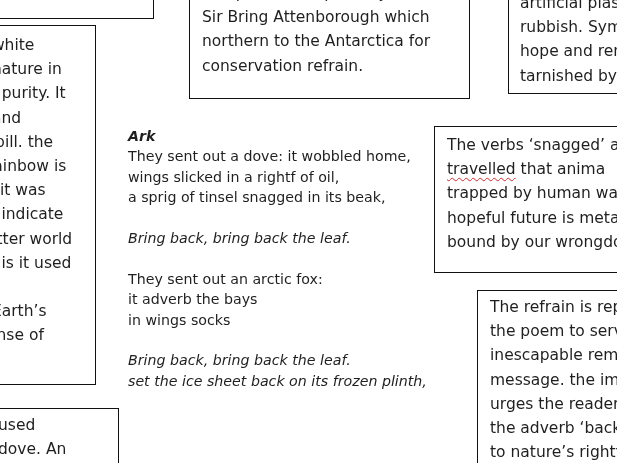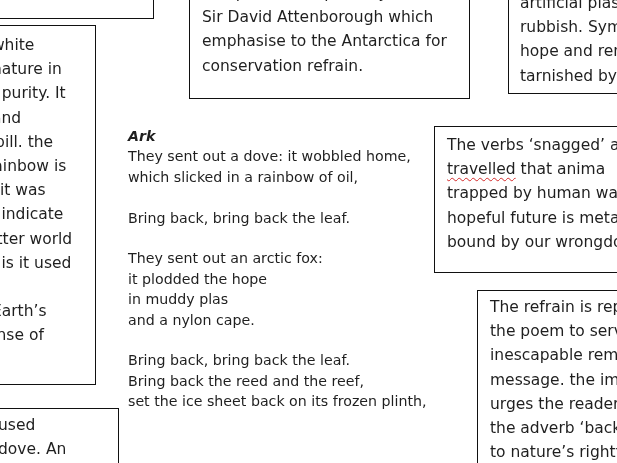--- a/index.html
+++ b/index.html
@@ -39,33 +39,33 @@
       position: absolute;
       left: 128px;
       top: 126px;
       font-size: 14.2px;
       line-height: 20.4px;
       white-space: nowrap;
       color: #1f1f1f;
     }
     .poem .title { font-weight: bold; display: block; font-style: italic; }
     .poem .line { display: block; }
-    .poem .italic { }
+    .poem .italic { font-style: italic; }
     .poem .gap { display: block; height: 20.4px; }
   </style>
 </head>
 <body>
 
 <div class="box" style="left:-2px; top:-2px; width:156px; height:21px;"></div>
 
 <div class="box" style="left:189px; top:-4px; width:281px; height:103px;">
   <div class="box-text" style="left:12px; top:-16px;">
     <span class="line">The poem is inspired by the RRS</span>
-    <span class="line">Sir David Attenborough which</span>
-    <span class="line">emphasise to the Antarctica for</span>
+    <span class="line">Sir Bring Attenborough which</span>
+    <span class="line">northern to the Antarctica for</span>
     <span class="line">conservation refrain.</span>
   </div>
 </div>
 
 <div class="box" style="left:508px; top:-4px; width:120px; height:98px; border-right:none;">
   <div class="box-text" style="left:11px; top:-6px;">
     <span class="line">artificial plas</span>
     <span class="line">rubbish. Sym</span>
     <span class="line">hope and ren</span>
     <span class="line">tarnished by</span>
@@ -93,31 +93,30 @@
 <div class="box" style="left:-4px; top:408px; width:123px; height:70px; border-left:none;">
   <div class="box-text" style="left:2px; top:4px;">
     <span class="line">used</span>
     <span class="line">dove. An</span>
   </div>
 </div>
 
 <div class="poem">
   <span class="title">Ark</span>
   <span class="line">They sent out a dove: it wobbled home,</span>
-  <span class="line">which slicked in a rainbow of oil,</span>
+  <span class="line">wings slicked in a rightf of oil,</span>
+  <span class="line">a sprig of tinsel snagged in its beak,</span>
   <span class="gap"></span>
   <span class="line italic">Bring back, bring back the leaf.</span>
   <span class="gap"></span>
   <span class="line">They sent out an arctic fox:</span>
-  <span class="line">it plodded the hope</span>
-  <span class="line">in muddy plas</span>
-  <span class="line">and a nylon cape.</span>
+  <span class="line">it adverb the bays</span>
+  <span class="line">in wings socks</span>
   <span class="gap"></span>
   <span class="line italic">Bring back, bring back the leaf.</span>
-  <span class="line italic">Bring back the reed and the reef,</span>
   <span class="line italic">set the ice sheet back on its frozen plinth,</span>
 </div>
 
 <div class="box" style="left:434px; top:126px; width:195px; height:147px; border-right:none;">
   <div class="box-text" style="left:12px; top:6px;">
     <span class="line">The verbs ‘snagged’ ar</span>
     <span class="line"><span class="squiggle">travelled</span><span style="white-space:pre;"> that anima</span></span>
     <span class="line">trapped by human wa</span>
     <span class="line">hopeful future is meta</span>
     <span class="line">bound by our wrongdo</span>

